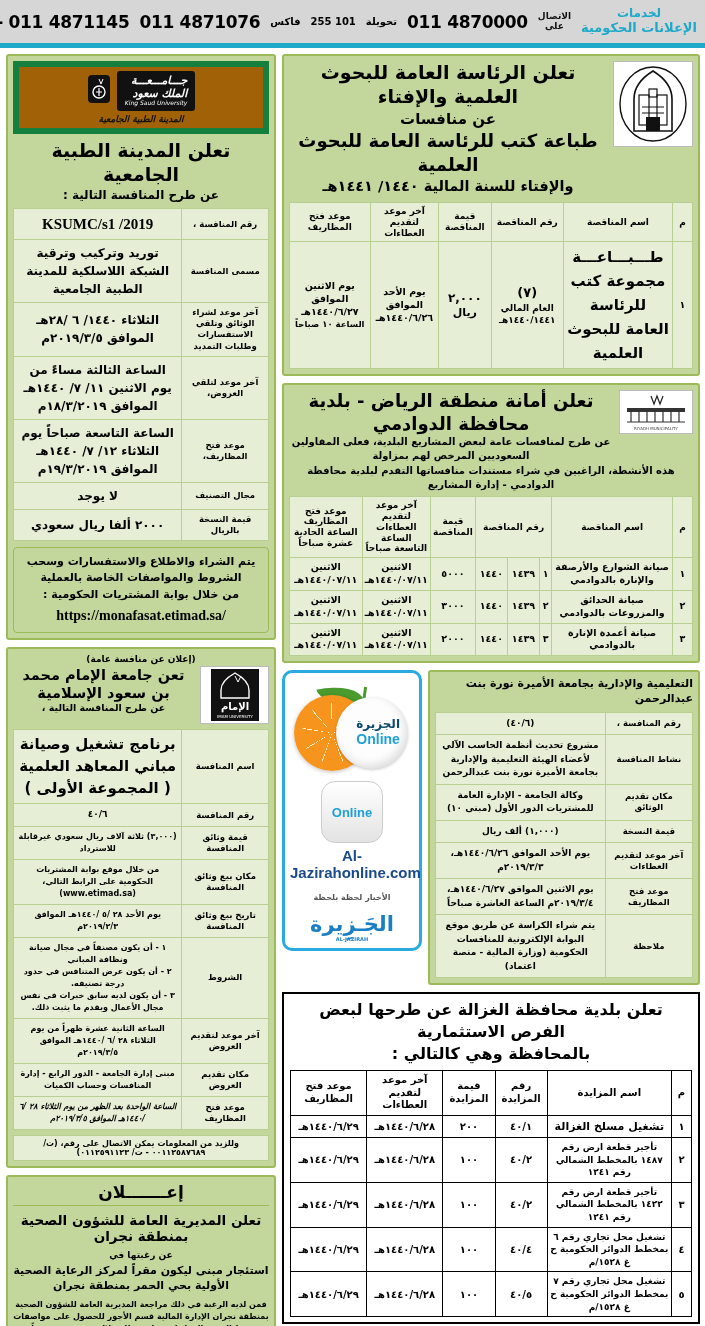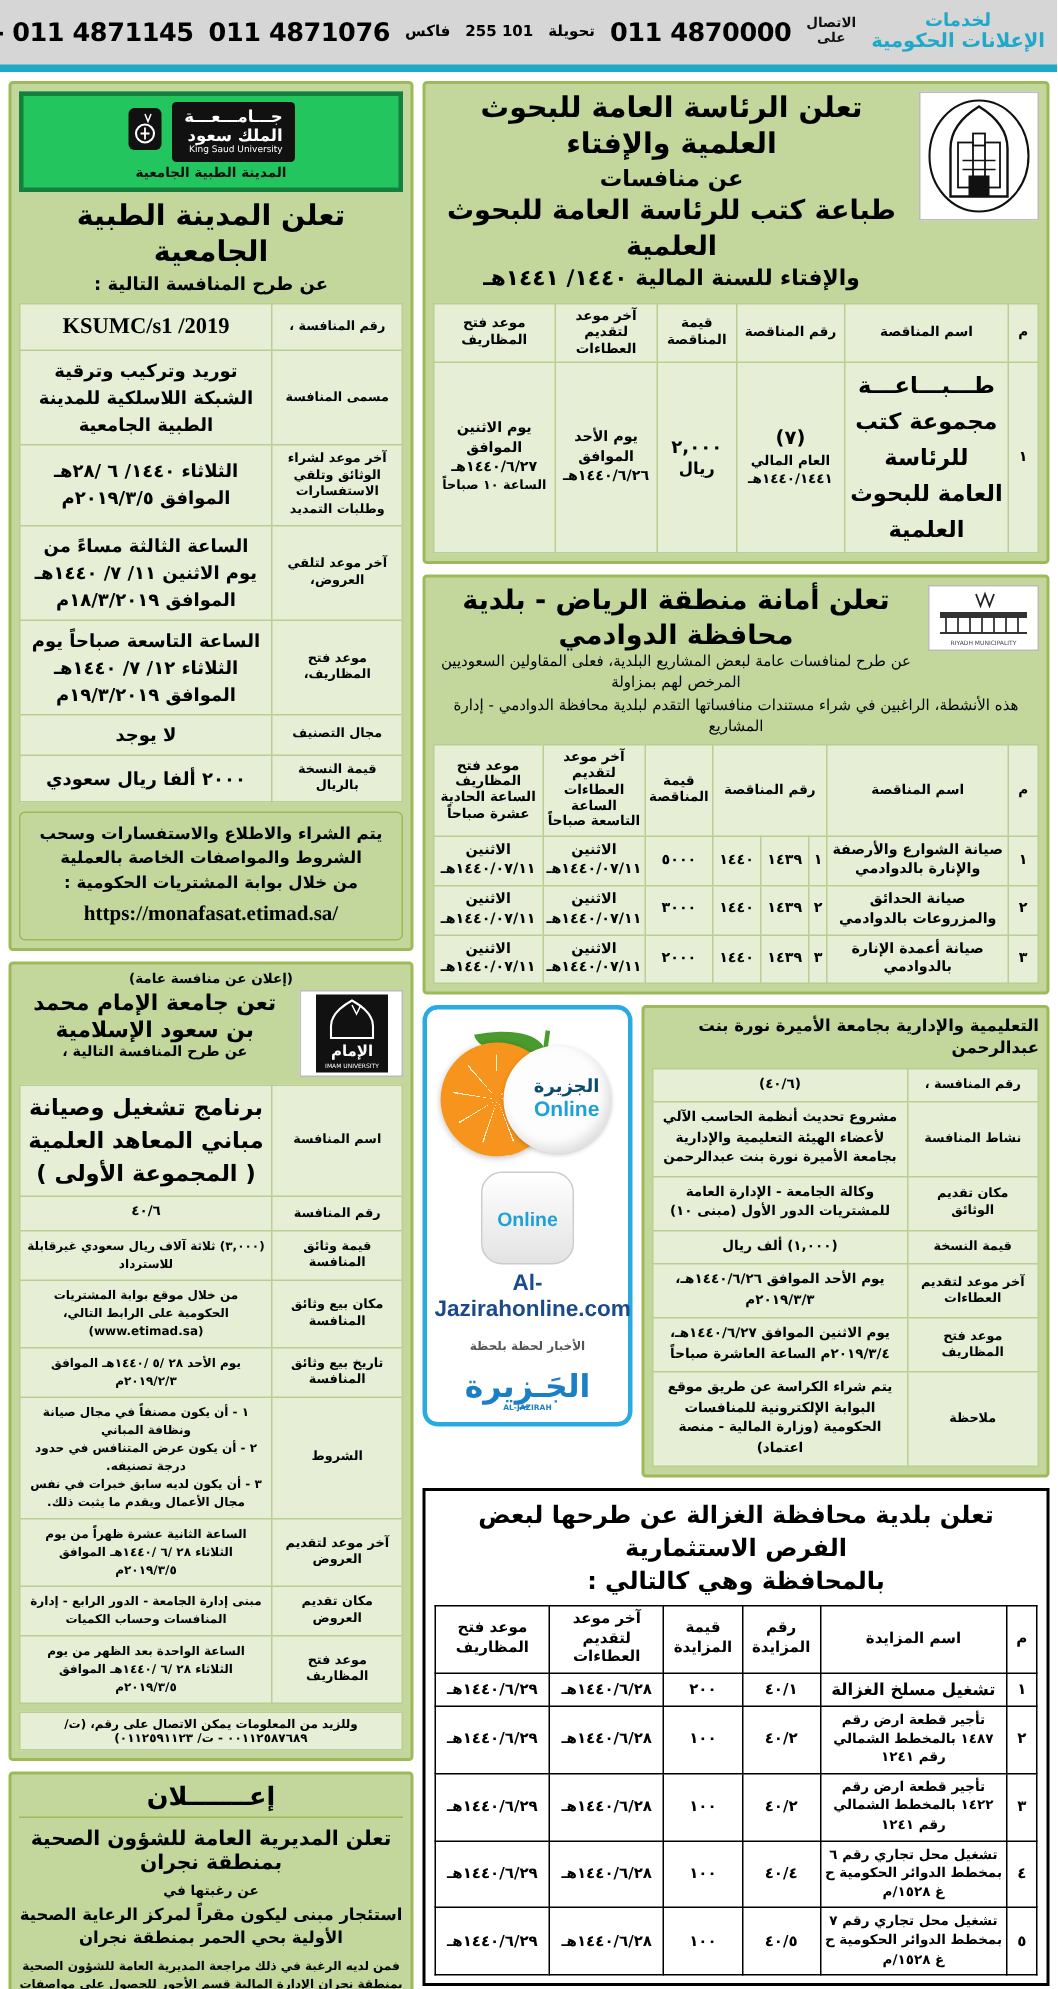--- a/index.html
+++ b/index.html
@@ -74,21 +74,21 @@
   }
   .head-text { flex:1; text-align:center; }
   .h-main {
     font-size: 19px; font-weight: bold; color:#000;
     line-height:1.25; text-align:center;
   }
   .h-sub {
     font-size: 13px; font-weight:bold; color:#000; line-height:1.35;
     text-align:center;
   }
-  .h-tiny { font-size: 9.5px; font-weight:normal; color:#000; line-height:1.35; text-align:right;}
+  .h-tiny { font-size: 9.5px; font-weight:bold; color:#000; line-height:1.35; text-align:right;}
 
   
   table.tbl {
     width:100%; border-collapse: collapse; background:#e6eed5;
     margin-top:5px;
   }
   table.tbl th, table.tbl td {
     border: 1px solid #b9cf92;
     text-align:center; vertical-align: middle;
     color:#000;
@@ -491,21 +491,21 @@
         </tbody>
       </table>
 
     </div>
 
   </div>
 
   <div class="col-right">
 
     <div class="gbox">
-      <div style="background:#22c55e;border:3px solid #15803d;padding:4px 6px;text-align:center;">
+      <div style="background:#a16207;border:6px solid #15803d;padding:4px 6px;text-align:center;font-style:italic;">
         <div style="display:flex;align-items:center;justify-content:center;gap:6px;">
           <div style="background:#111;color:#fff;padding:4px 8px;border-radius:3px;line-height:1.15;text-align:right;">
             <div style="font-size:11px;font-weight:bold;">جـــامـــعـــة</div>
             <div style="font-size:11px;font-weight:bold;">الملك سعود</div>
             <div style="font-size:6px;direction:ltr;">King Saud University</div>
           </div>
           <div>
             <svg width="24" height="30" viewBox="0 0 24 30" aria-hidden="true">
               <rect x="1" y="1" width="22" height="28" rx="4" fill="#111"></rect>
               <path d="M12 5 l2 5 2-5" stroke="#fff" fill="none" stroke-width="1"></path>
@@ -610,21 +610,21 @@
           <tr>
             <th>آخر موعد لتقديم العروض</th>
             <td class="small" style="font-size:8px;">الساعة الثانية عشرة ظهراً من يوم الثلاثاء ٢٨ /٦ /١٤٤٠هـ الموافق ٢٠١٩/٣/٥م</td>
           </tr>
           <tr>
             <th>مكان تقديم العروض</th>
             <td class="small" style="font-size:8px;">مبنى إدارة الجامعة - الدور الرابع - إدارة المنافسات وحساب الكميات</td>
           </tr>
           <tr>
             <th>موعد فتح المظاريف</th>
-            <td class="small" style="font-size:8px;">الساعة الواحدة بعد الظهر من يوم الثلاثاء ٢٨ /٦ /١٤٤٠هـ الموافق ٢٠١٩/٣/٥م</td>
+            <td class="small" style="font-size:8px;font-style:italic;">الساعة الواحدة بعد الظهر من يوم الثلاثاء ٢٨ /٦ /١٤٤٠هـ الموافق ٢٠١٩/٣/٥م</td>
           </tr>
         </tbody>
       </table>
 
       <div class="foot-note">وللزيد من المعلومات يمكن الاتصال على رقم، (ت/ ٠٠١١٢٥٨٧٦٨٩ - ت/ ٠١١٢٥٩١١٢٣)</div>
     </div>
 
     <div class="gbox">
       <div class="ealan-head">إعـــــــلان</div>
       <div class="najran-t1">تعلن المديرية العامة للشؤون الصحية بمنطقة نجران</div>

